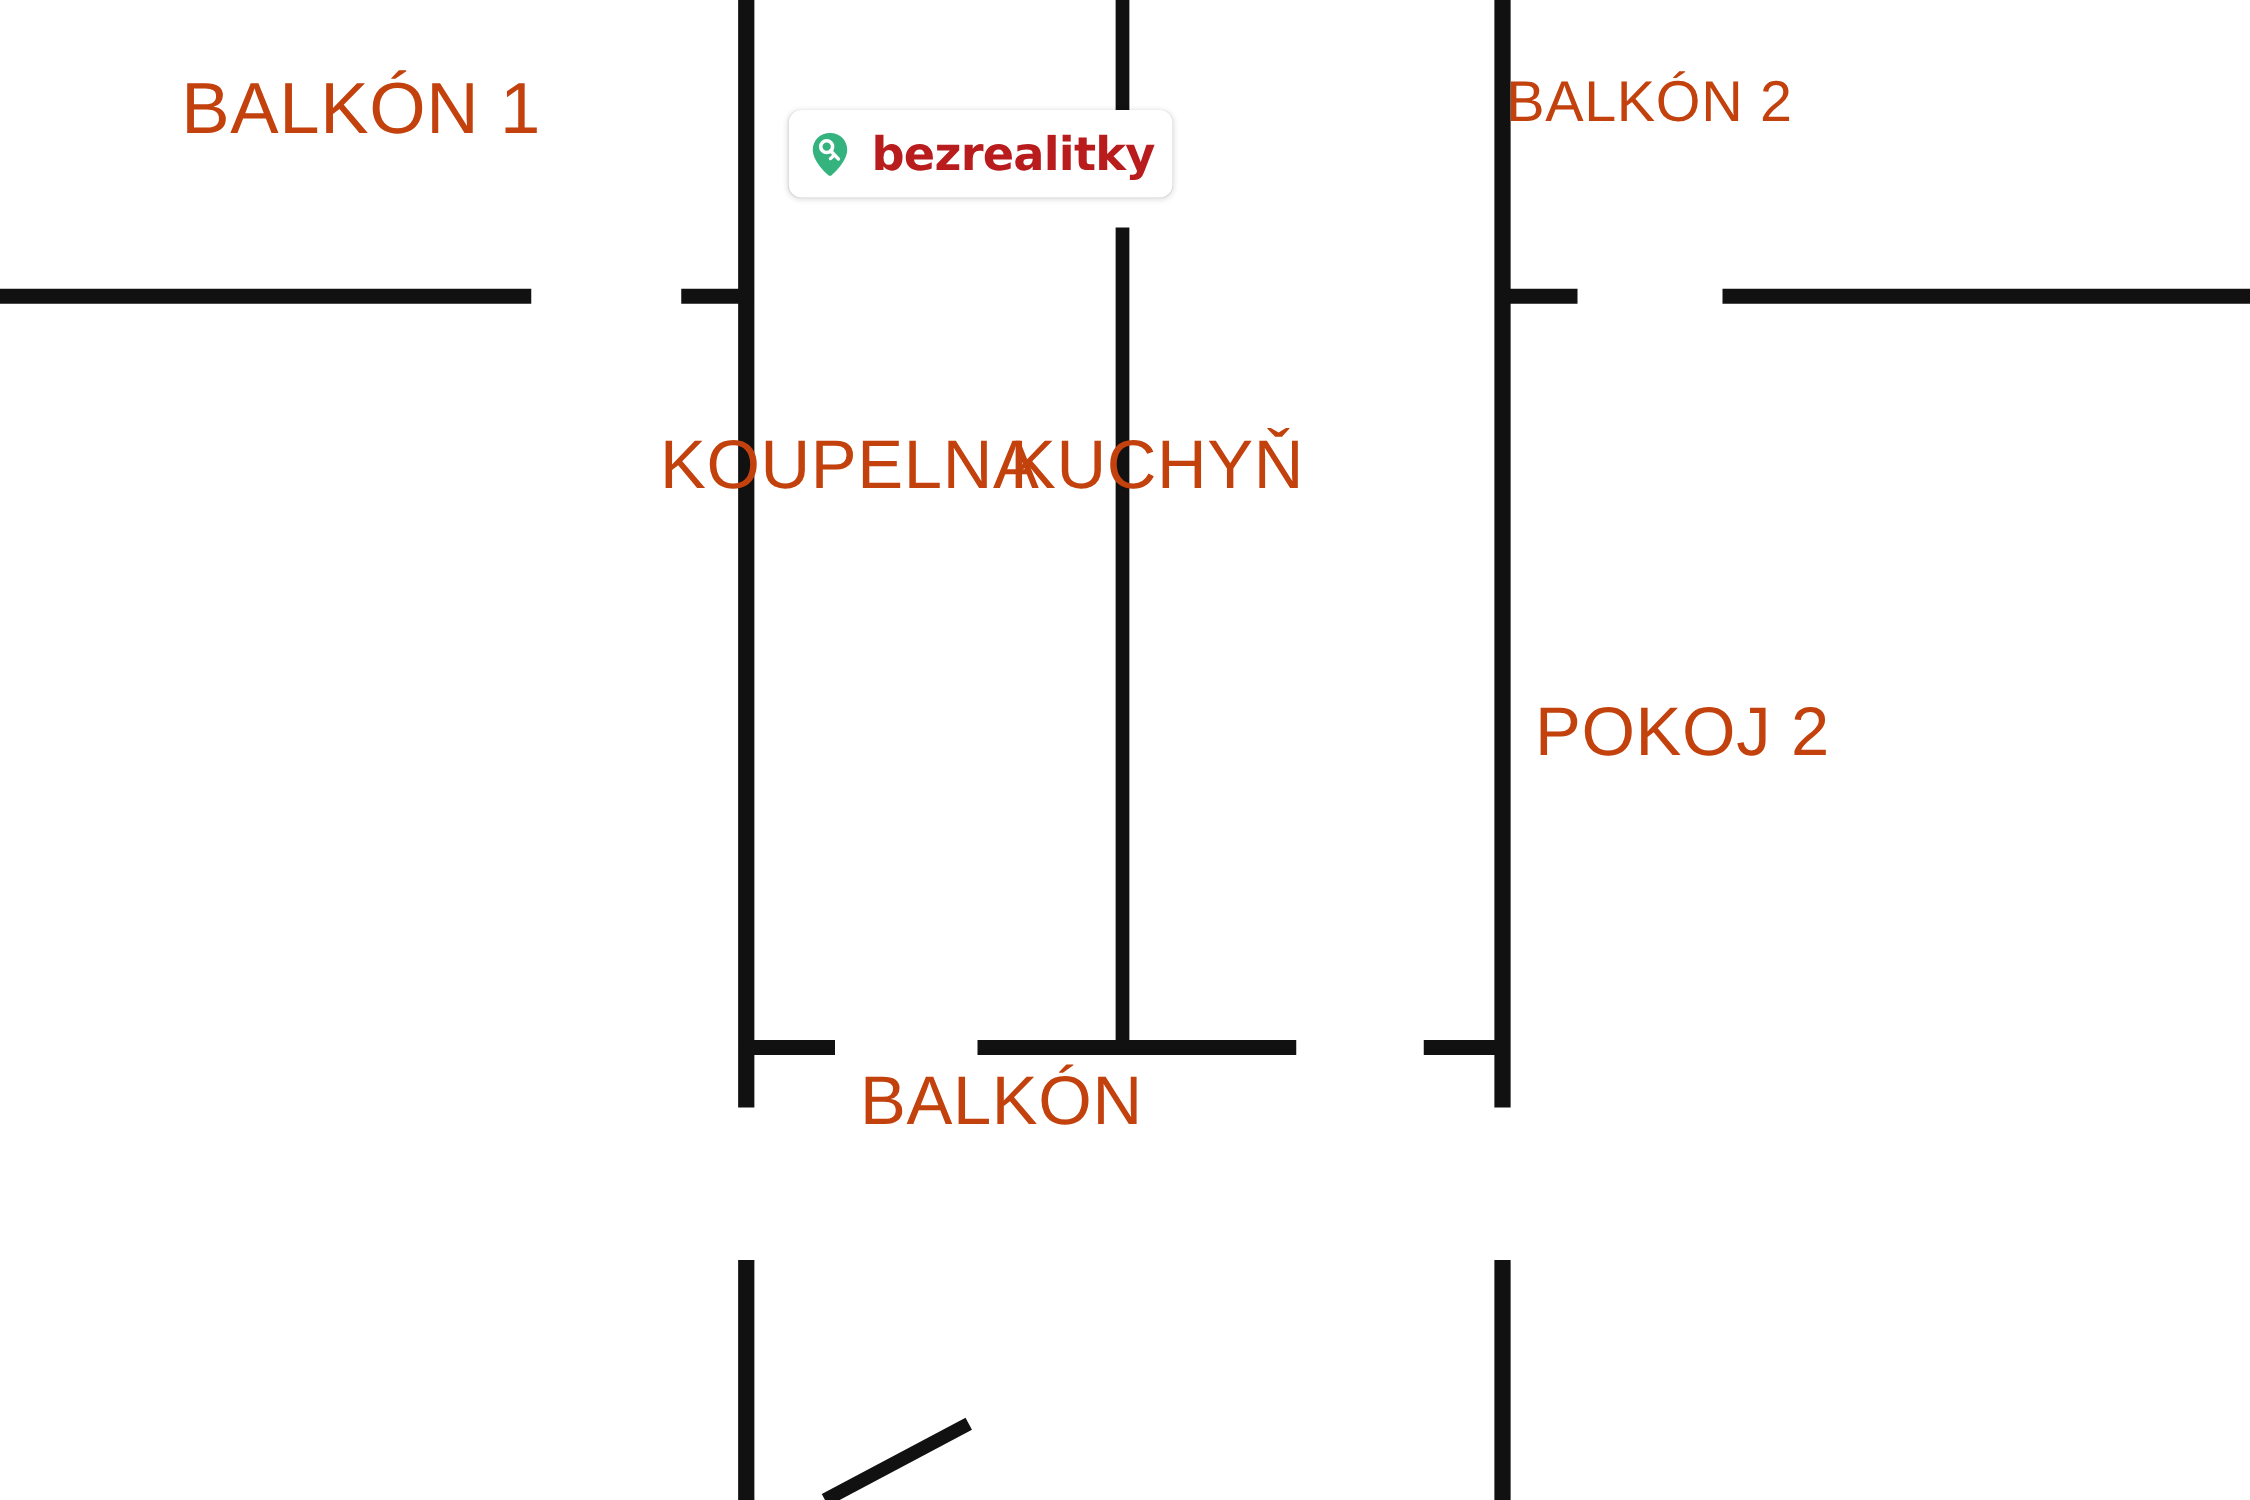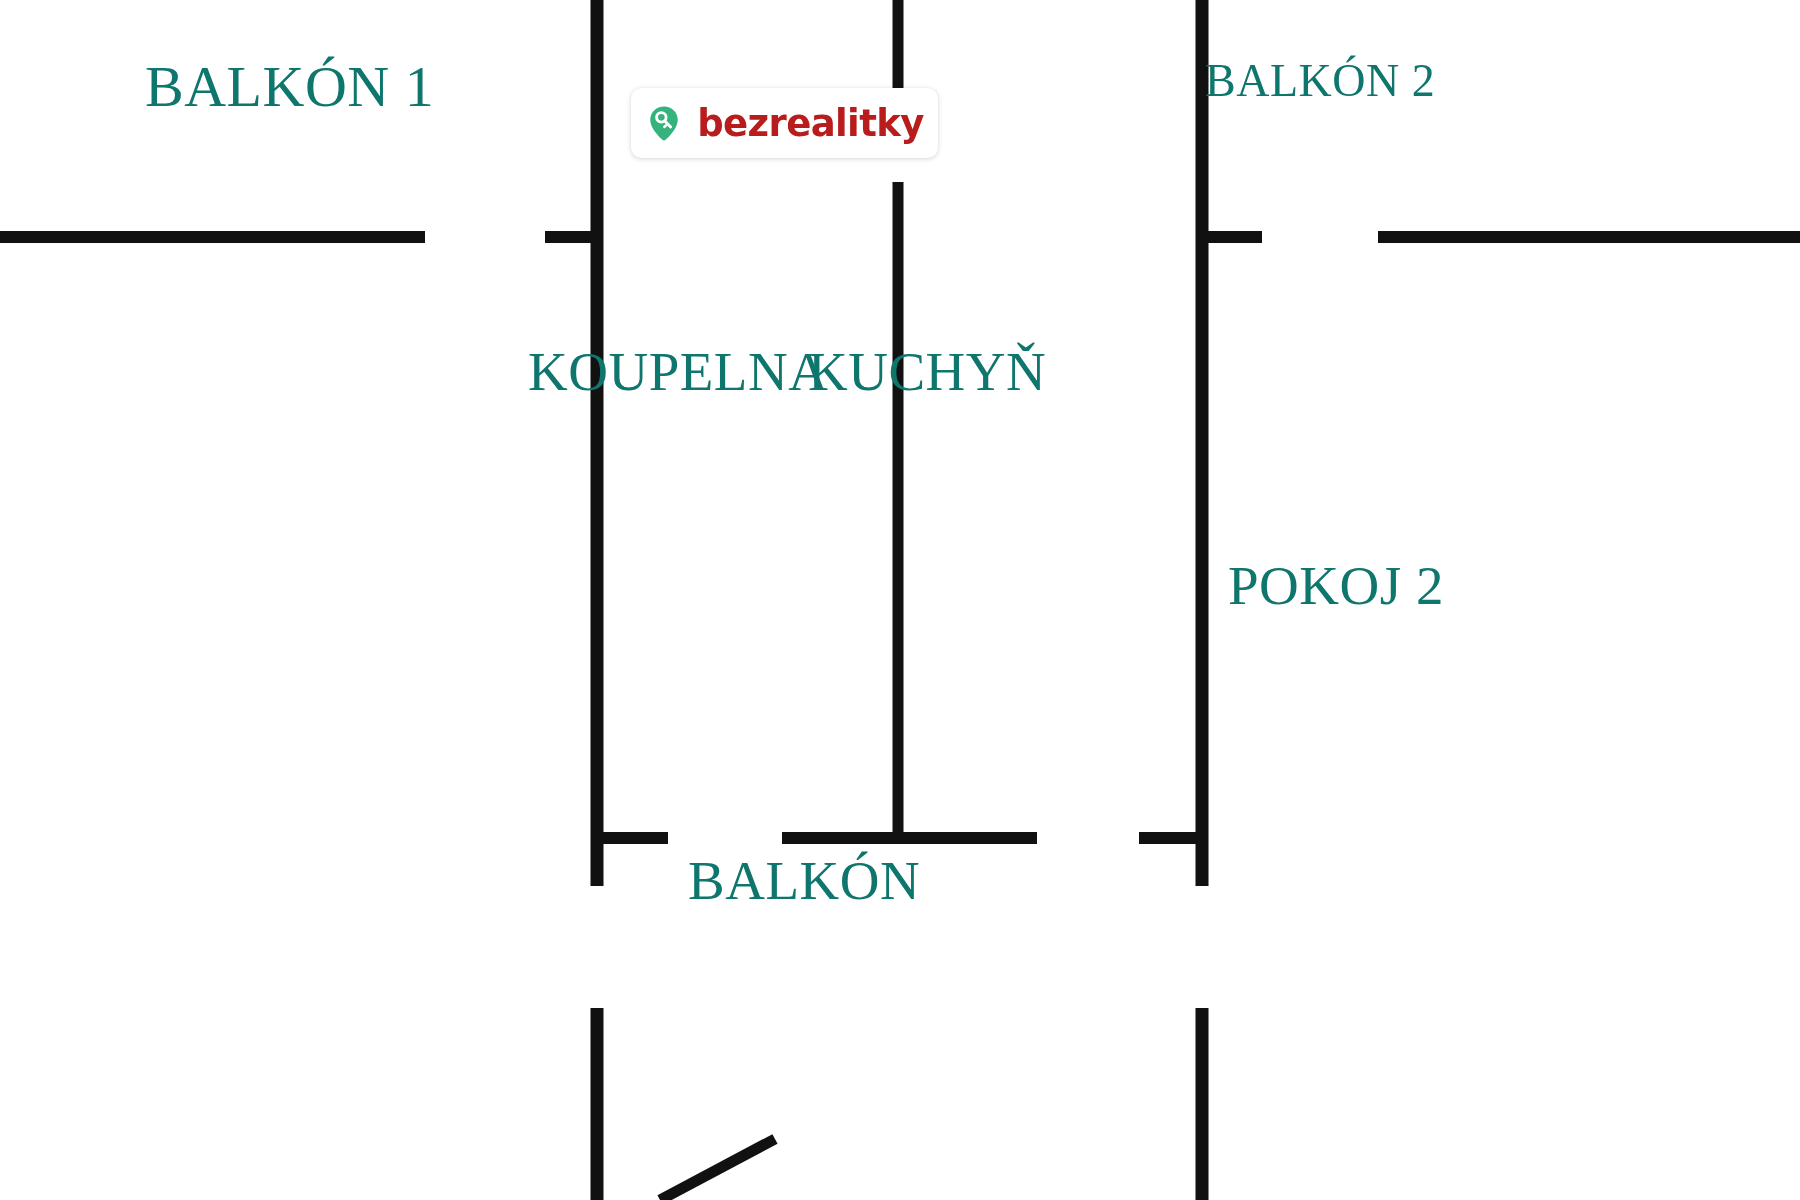--- a/index.html
+++ b/index.html
@@ -21,22 +21,22 @@
   #plan svg.walls {
     position: absolute;
     left: 0;
     top: 0;
     width: 1800px;
     height: 1200px;
     display: block;
   }
   .room-label {
     position: absolute;
-    color: #0f766e;
-    font-family: Liberation Serif, serif;
+    color: #c2410c;
+    font-family: Liberation Sans, sans-serif;
     font-weight: 400;
     white-space: nowrap;
     letter-spacing: 0.5px;
     line-height: 1;
     user-select: none;
   }
   .lbl-balkon1 { left: 145px;  top: 58px;  font-size: 58px; }
   .lbl-balkon2 { left: 1205px; top: 58px;  font-size: 46px; }
   .lbl-koupelna{ left: 528px;  top: 344px; font-size: 55px; }
   .lbl-kuchyn  { left: 808px;  top: 344px; font-size: 55px; }

